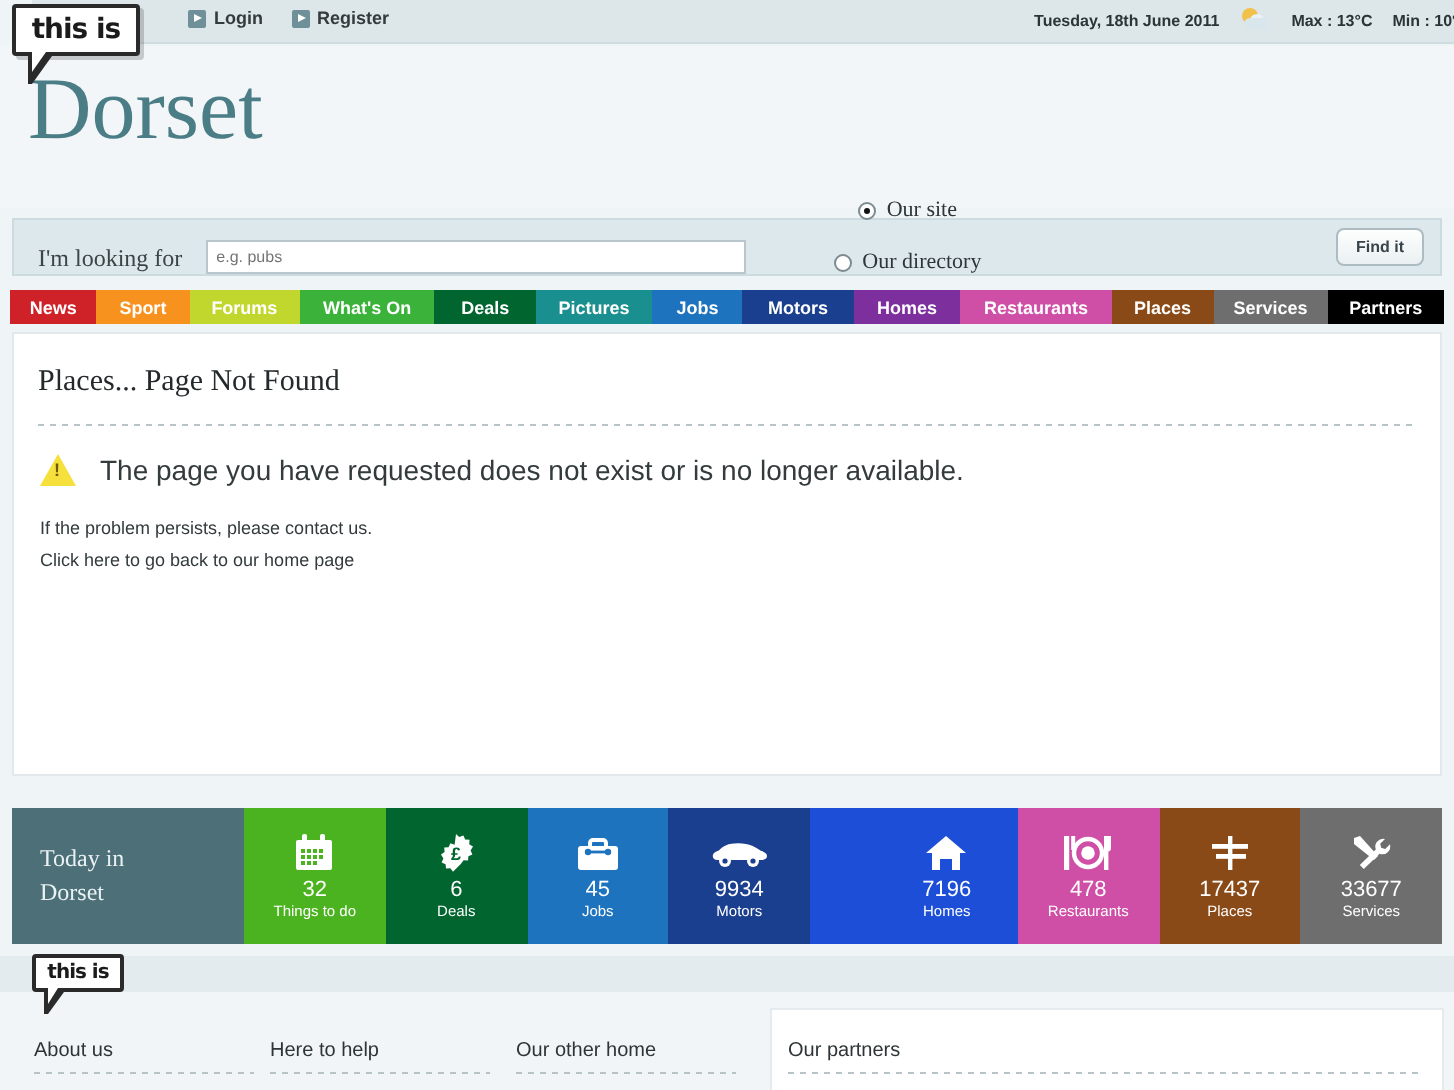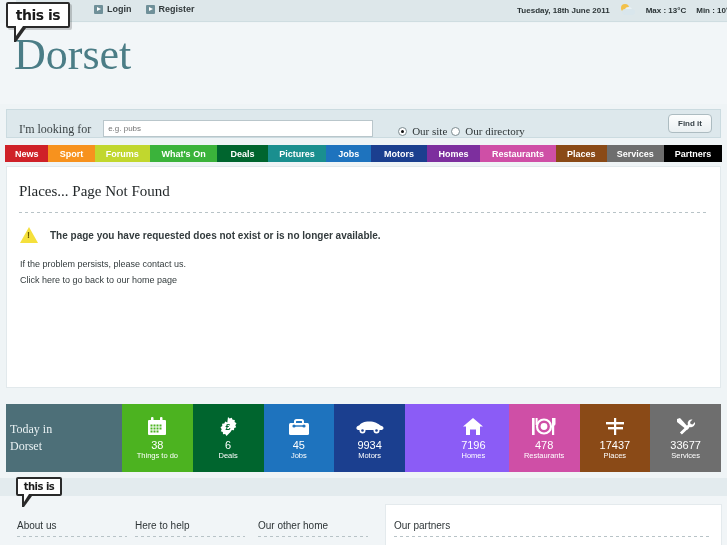--- a/index.html
+++ b/index.html
@@ -68,21 +68,21 @@
     position: absolute; left: 6px; top: 109px; width: 715px; height: 29px;
     background: #dde8ec; border: 1px solid #cbdbe0;
     display: flex; align-items: flex-end;
   }
   .slabel { font-family: "Liberation Serif", serif; font-size: 12px; color: #3c4446; margin-left: 12px; }
   .sinput {
     margin-left: 12px; width: 270px; height: 17px;
     border: 1px solid #b9c6cb; background: #fff;
     font-size: 8px; color: #777; padding: 5px 4px; font-family: "Liberation Sans", sans-serif;
   }
-  .radios { display: flex; align-items: center; gap: 4px; margin-left: 25px; }
+  .radios { display: flex; align-items: center; gap: 14px; margin-left: 44px; flex-direction: column; }
   .radio-wrap { display: flex; align-items: center; gap: 5px; font-family: "Liberation Serif", serif; font-size: 11px; color: #2f3638; }
   .radio {
     width: 9px; height: 9px; border-radius: 50%; border: 1px solid #7c8b90; background: #fff; position: relative;
   }
   .radio.on::after { content: ""; position: absolute; left: 2px; top: 2px; width: 3px; height: 3px; border-radius: 50%; background: #111; }
   .findit {
     position: absolute; right: 8px; top: 4px; width: 44px; height: 19px;
     border: 1px solid #adbcc1; border-radius: 4px; background: linear-gradient(#fdfefe,#eaf0f2);
     font-size: 8px; font-weight: bold; color: #39444a;
     display: flex; align-items: center; justify-content: center;
@@ -102,30 +102,30 @@
   }
   .err-title { position: absolute; left: 12px; top: 16px; font-family: "Liberation Serif", serif; font-size: 15px; color: #24292b; }
   .dash { position: absolute; left: 12px; top: 45px; width: 690px; height: 1px;
     background-image: repeating-linear-gradient(to right, #b8c3c7 0 3px, transparent 3px 6px); }
   .errrow { position: absolute; left: 13px; top: 60px; display: flex; align-items: center; gap: 12px; }
   .warn {
     width: 0; height: 0; position: relative;
     border-left: 9px solid transparent; border-right: 9px solid transparent; border-bottom: 16px solid #f5e03c;
   }
   .warn::after { content: "!"; position: absolute; left: -2px; top: 3px; font-size: 9px; font-weight: bold; color: #6b5a00; }
-  .errtext { font-size: 10px; color: #333b3d; font-weight: bold; }
+  .errtext { font-size: 14px; color: #333b3d; }
   .line1 { position: absolute; left: 13px; top: 92px; font-size: 9px; color: #333b3d; }
   .line2 { position: absolute; left: 13px; top: 108px; font-size: 9px; color: #333b3d; }
 
   
   .stats { position: absolute; left: 6px; top: 404px; width: 715px; height: 68px; display: flex; }
   .stat-today {
     width: 116px; background: #4d6f78; color: #e9f1f3;
     font-family: "Liberation Serif", serif; font-size: 12px;
-    display: flex; flex-direction: column; justify-content: center; padding-left: 4px; line-height: 1.45;
+    display: flex; flex-direction: column; justify-content: center; padding-left: 14px; line-height: 1.45;
   }
   .stat {
     flex: 1; display: flex; flex-direction: column; align-items: center; justify-content: center;
     color: #fff; gap: 1px;
   }
   .stat .sicon { height: 22px; display: flex; align-items: center; justify-content: center; }
   .stat .snum { font-size: 11px; line-height: 1.1; }
   .stat .slab { font-size: 7.5px; line-height: 1.1; }
 
   
@@ -283,21 +283,21 @@
               <rect x="9.5" y="10.5" width="2" height="2"></rect>
               <rect x="12.5" y="10.5" width="2" height="2"></rect>
               <rect x="3.5" y="13.5" width="2" height="2"></rect>
               <rect x="6.5" y="13.5" width="2" height="2"></rect>
               <rect x="9.5" y="13.5" width="2" height="2"></rect>
             </g>
             <rect x="4" y="0" width="2.5" height="5" rx="1" fill="#fff"></rect>
             <rect x="13" y="0" width="2.5" height="5" rx="1" fill="#fff"></rect>
           </svg>
         </span>
-        <span class="snum">38</span>
+        <span class="snum">32</span>
         <span class="slab">Things to do</span>
       </div>
       <div class="stat" style="background: rgb(0, 101, 46);">
         <span class="sicon">
           <svg width="20" height="20" viewBox="0 0 20 20">
             <path fill="#fff" d="M10 0l1.6 1.5 2.1-.8.9 2 2.2.2-.2 2.2 1.9 1.2-1.2 1.9.9 2-2 .9-.2 2.2-2.2-.2-1.3 1.8L10 17.4l-1.5 1.5-1.3-1.8-2.2.2-.2-2.2-2-.9.9-2-1.2-1.9L4.3 9 4.1 6.8l2.2-.2.9-2 2.1.8z"></path>
             <text x="10" y="13" font-family="Liberation Sans" font-size="9" font-weight="bold" fill="#00652e" text-anchor="middle">£</text>
           </svg>
         </span>
         <span class="snum">6</span>
@@ -322,21 +322,21 @@
             <path fill="#fff" d="M3 11c-1.5 0-2.6-.6-2.6-2 0-1.4 1.3-2.3 3-2.8C5.5 4 8 2.6 13 2.6c6 0 9 2.2 11.4 3.8 2 .6 3.1 1.3 3.1 2.6 0 1.4-1.2 2-3 2z"></path>
             <circle cx="6.5" cy="11.5" r="3" fill="#fff"></circle>
             <circle cx="6.5" cy="11.5" r="1.3" fill="#1b3f8f"></circle>
             <circle cx="20.5" cy="11.5" r="3" fill="#fff"></circle>
             <circle cx="20.5" cy="11.5" r="1.3" fill="#1b3f8f"></circle>
           </svg>
         </span>
         <span class="snum">9934</span>
         <span class="slab">Motors</span>
       </div>
-      <div class="stat" style="background: #8b5cf6; padding-left: 33px;">
+      <div class="stat" style="background: #1d4ed8; padding-left: 33px;">
         <span class="sicon">
           <svg width="22" height="19" viewBox="0 0 22 19">
             <path fill="#fff" d="M11 1L21 9.5h-3V18h-4v-5.5h-6V18H4V9.5H1z"></path>
           </svg>
         </span>
         <span class="snum">7196</span>
         <span class="slab">Homes</span>
       </div>
       <div class="stat" style="background: rgb(207, 79, 166);">
         <span class="sicon">

